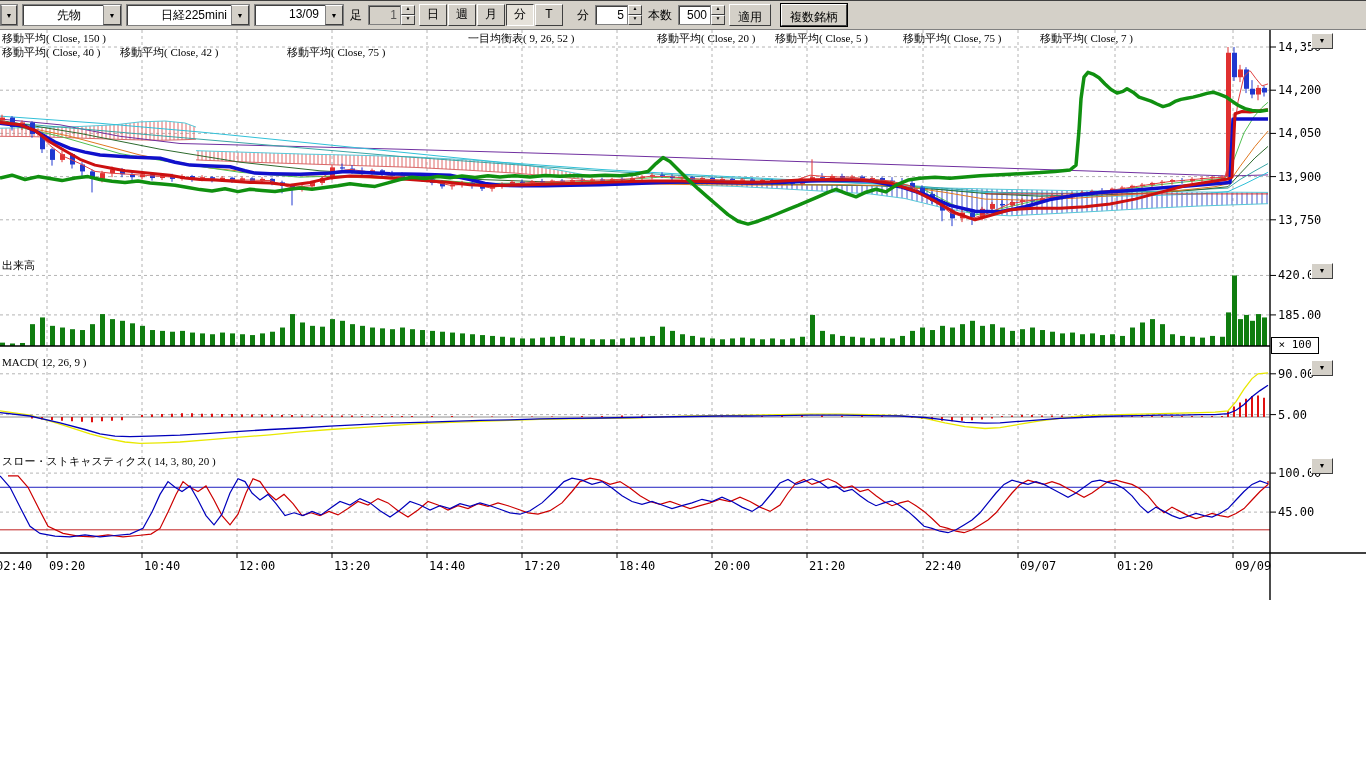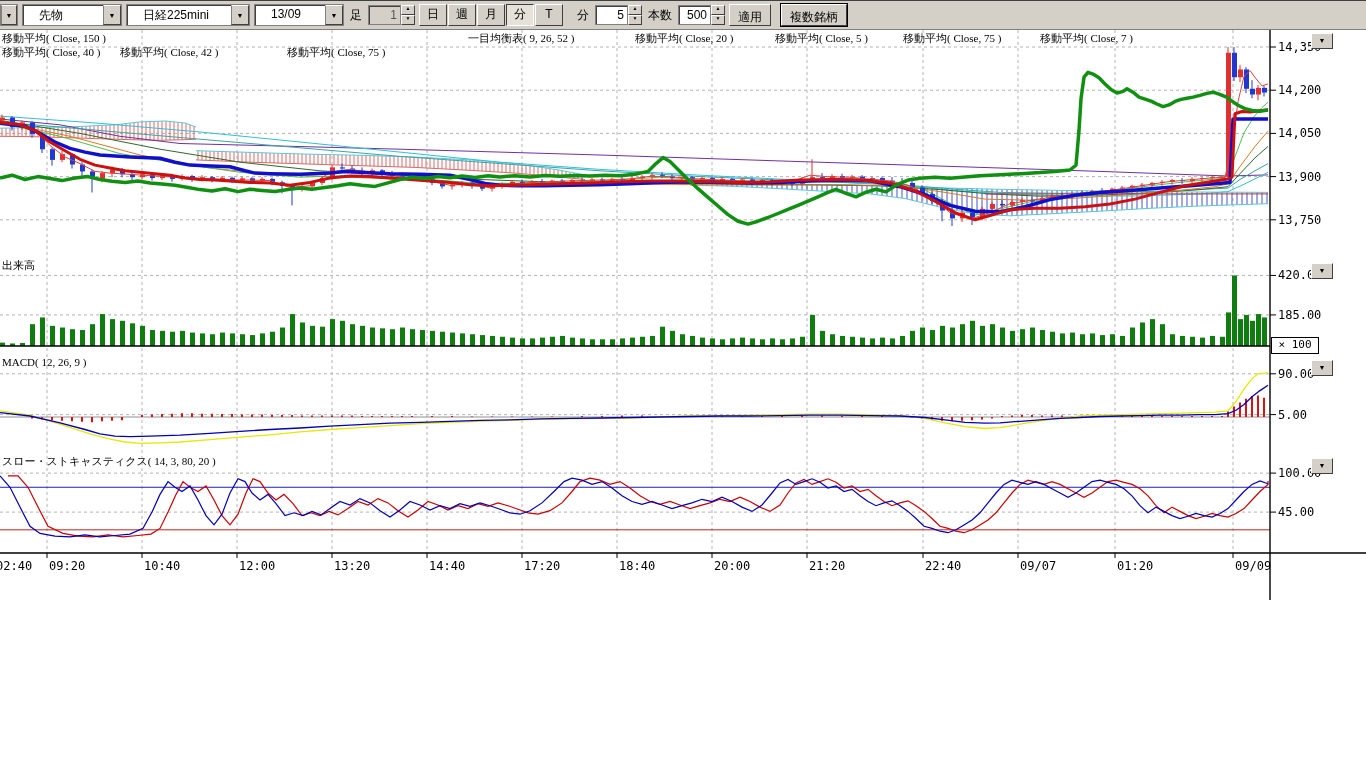--- a/index.html
+++ b/index.html
@@ -4,21 +4,21 @@
 <style>
   html,body{margin:0;padding:0;background:#fff;width:1366px;height:768px;overflow:hidden;
     font-family:"Liberation Sans","DejaVu Sans",sans-serif;}
   #stage{position:relative;width:1366px;height:768px;background:#fff;}
   
   #toolbar{position:absolute;left:0;top:0;width:1366px;height:28px;background:#d4d0c8;
     border-top:1px solid #404040;border-bottom:1px solid #808080;z-index:5;
     display:flex;align-items:center;gap:4px;font-size:12px;color:#000;}
   .combo{display:flex;height:20px;border:1px solid #808080;background:#fff;
     box-shadow:inset 1px 1px 0 #404040;}
-  .combo .cval{padding:2px 4px 0 16px;white-space:nowrap;overflow:hidden;font-size:12px;}
+  .combo .cval{padding:2px 4px 0 16px;white-space:nowrap;overflow:hidden;font-size:12px;margin-left:18px;}
   .combo .cbtn{width:16px;background:#d4d0c8;border-left:1px solid #808080;
     display:flex;align-items:center;justify-content:center;font-size:7px;color:#000;
     border-top:1px solid #fff;border-right:1px solid #404040;border-bottom:1px solid #404040;}
   .tb-label{padding:0 2px;white-space:nowrap;}
   .spin{display:flex;height:20px;}
   .spin .sval{border:1px solid #808080;box-shadow:inset 1px 1px 0 #404040;background:#fff;
     min-width:26px;text-align:right;padding:2px 3px 0 2px;font-size:12px;}
   .spin .sval.dis{background:#d4d0c8;color:#555;}
   .spin .arrows{display:flex;flex-direction:column;width:14px;}
   .spin .arrows div{flex:1;background:#d4d0c8;border:1px solid;border-color:#fff #404040 #404040 #fff;
@@ -716,21 +716,21 @@
         <line x1="1115" y1="553" x2="1115" y2="558" stroke="#000"></line>
         <text x="1117" y="570" text-anchor="start" font-family="&quot;DejaVu Sans Mono&quot;,monospace" font-size="12px" fill="#000">01:20</text>
         <line x1="1233" y1="553" x2="1233" y2="558" stroke="#000"></line>
         <text x="1235" y="570" text-anchor="start" font-family="&quot;DejaVu Sans Mono&quot;,monospace" font-size="12px" fill="#000">09/09</text>
       </g>
     </svg>
 
   <div class="ovl legend-row" style="left:0;top:31px;width:1270px;height:14px">
     <span style="left:2px">移動平均( Close, 150 )</span>
     <span style="left:468px">一目均衡表( 9, 26, 52 )</span>
-    <span style="left:635px">移動平均( Close, 20 )</span>
+    <span style="left:657px">移動平均( Close, 20 )</span>
     <span style="left:775px">移動平均( Close, 5 )</span>
     <span style="left:903px">移動平均( Close, 75 )</span>
     <span style="left:1040px">移動平均( Close, 7 )</span>
   </div>
   <div class="ovl legend-row" style="left:0;top:45px;width:1016px;height:14px">
     <span style="left:2px">移動平均( Close, 40 )</span>
     <span style="left:120px">移動平均( Close, 42 )</span>
     <span style="left:287px">移動平均( Close, 75 )</span>
   </div>
 

